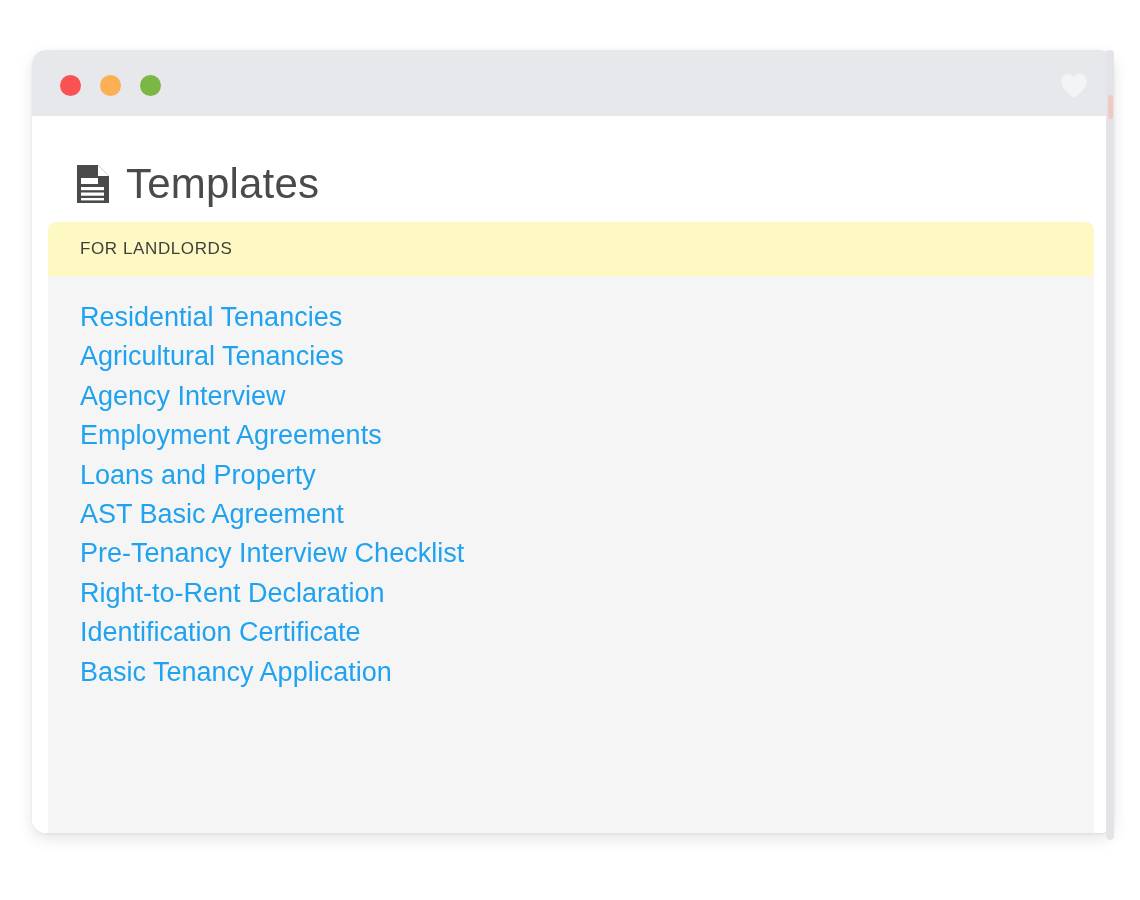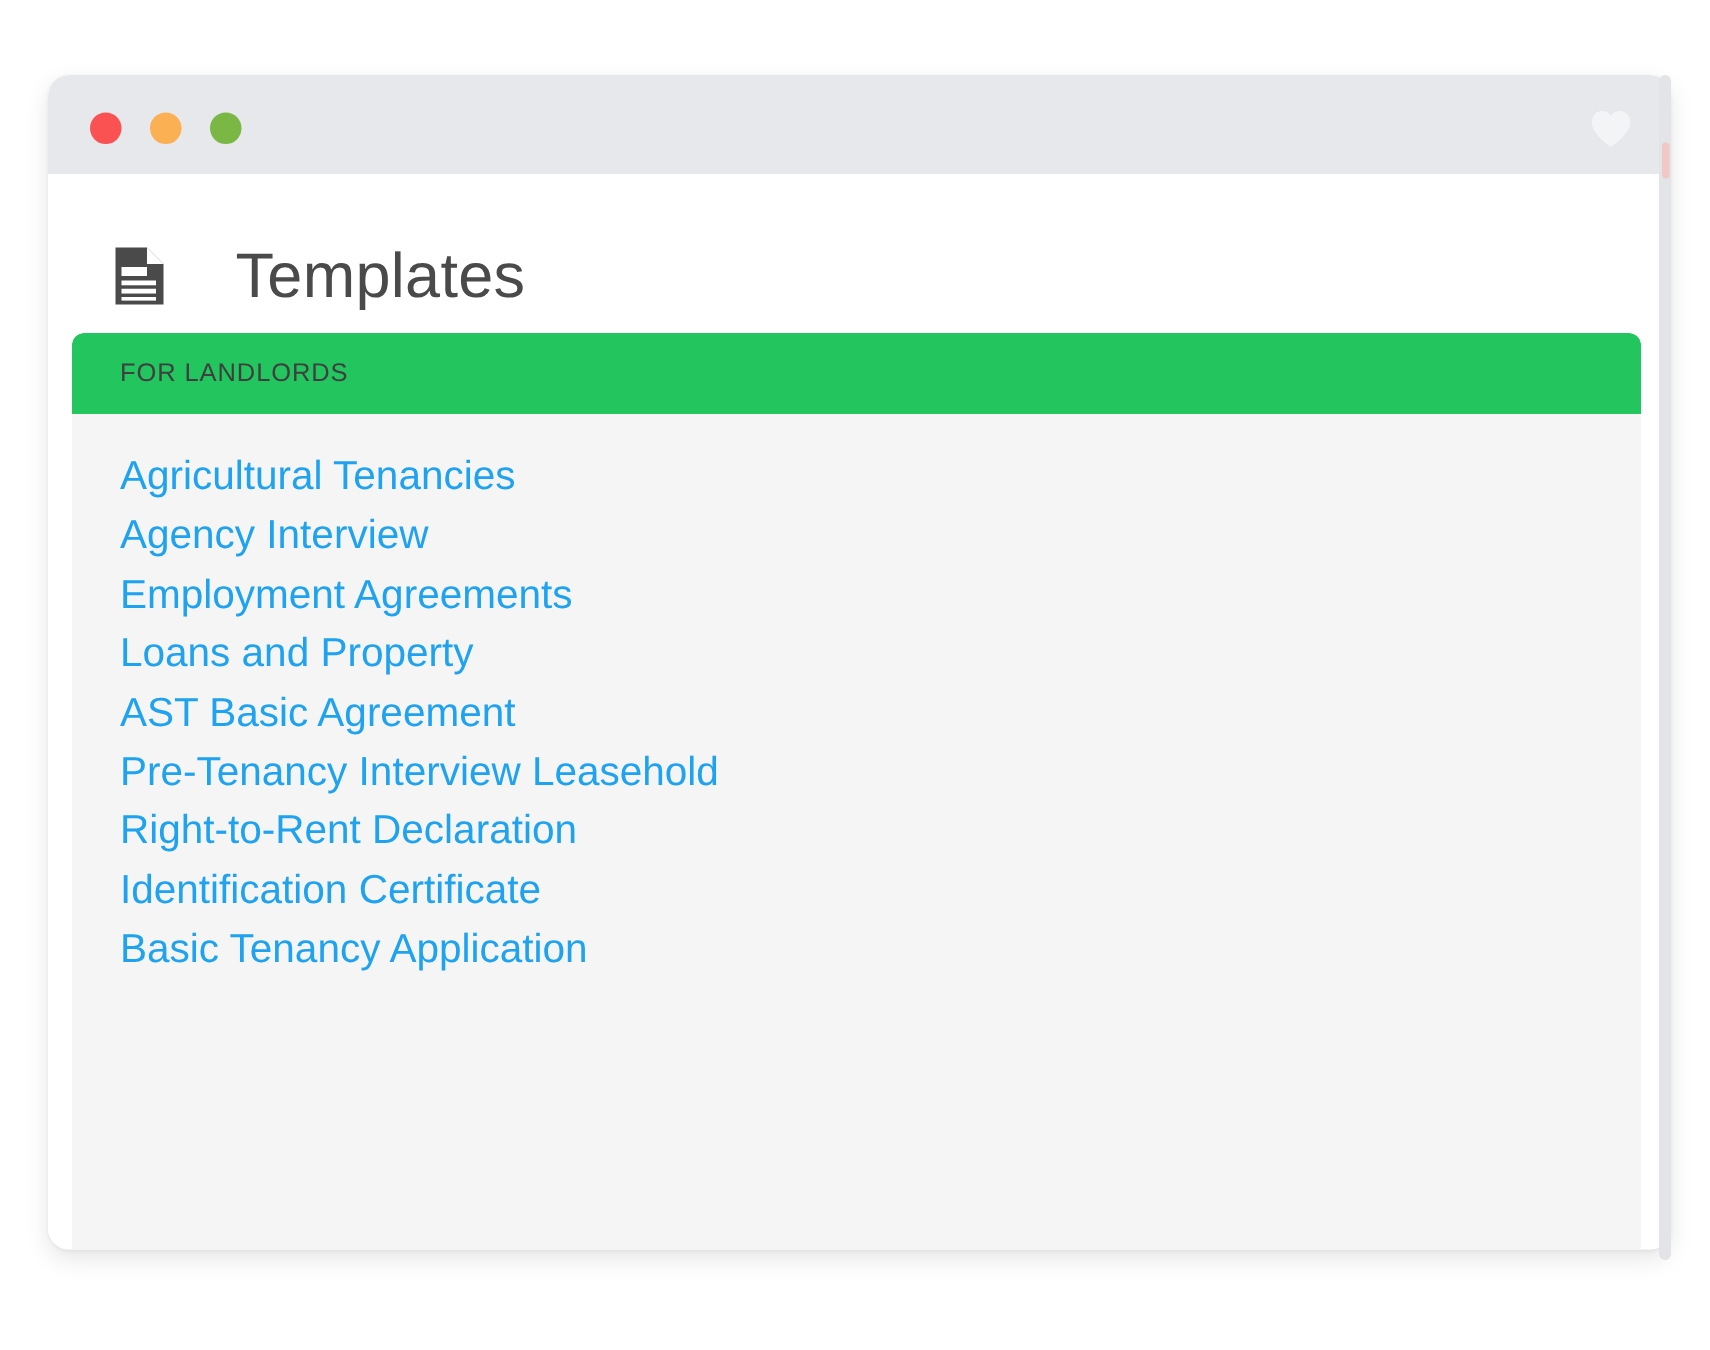--- a/index.html
+++ b/index.html
@@ -86,39 +86,38 @@
 
   .doc-icon { width: 34px; height: 40px; flex: 0 0 auto; }
   .doc-icon svg { display: block; }
 
   .page-title {
     font-size: 42px;
     font-weight: 400;
     color: #4a4a4a;
     letter-spacing: 0.2px;
     line-height: 1;
-    margin-left: 31px;
   }
 
   
   .card {
     position: absolute;
     left: 16px;
     top: 106px;
     width: 1046px;
     bottom: 0;
     background: #f5f5f5;
     border-top-left-radius: 8px;
     border-top-right-radius: 8px;
     overflow: hidden;
   }
 
   .card-header {
     height: 54px;
-    background: #22c55e;
+    background: #fef9c3;
     display: flex;
     align-items: center;
     padding-left: 32px;
     border-top-left-radius: 8px;
     border-top-right-radius: 8px;
   }
   .card-header-label {
     font-size: 17px;
     color: #3f3f3f;
     letter-spacing: 0.6px;
@@ -193,26 +192,27 @@
         <span class="page-title">Templates</span>
       </div>
 
       <div class="card">
 
         <div class="card-header">
           <span class="card-header-label">FOR LANDLORDS</span>
         </div>
 
         <ul class="list">
+          <li class="list-item">Residential Tenancies</li>
           <li class="list-item">Agricultural Tenancies</li>
           <li class="list-item">Agency Interview</li>
           <li class="list-item">Employment Agreements</li>
           <li class="list-item">Loans and Property</li>
           <li class="list-item">AST Basic Agreement</li>
-          <li class="list-item">Pre-Tenancy Interview Leasehold</li>
+          <li class="list-item">Pre-Tenancy Interview Checklist</li>
           <li class="list-item">Right-to-Rent Declaration</li>
           <li class="list-item">Identification Certificate</li>
           <li class="list-item">Basic Tenancy Application</li>
         </ul>
 
       </div>
     </div>
   </div>
 
   <div class="scroll-track"></div>

